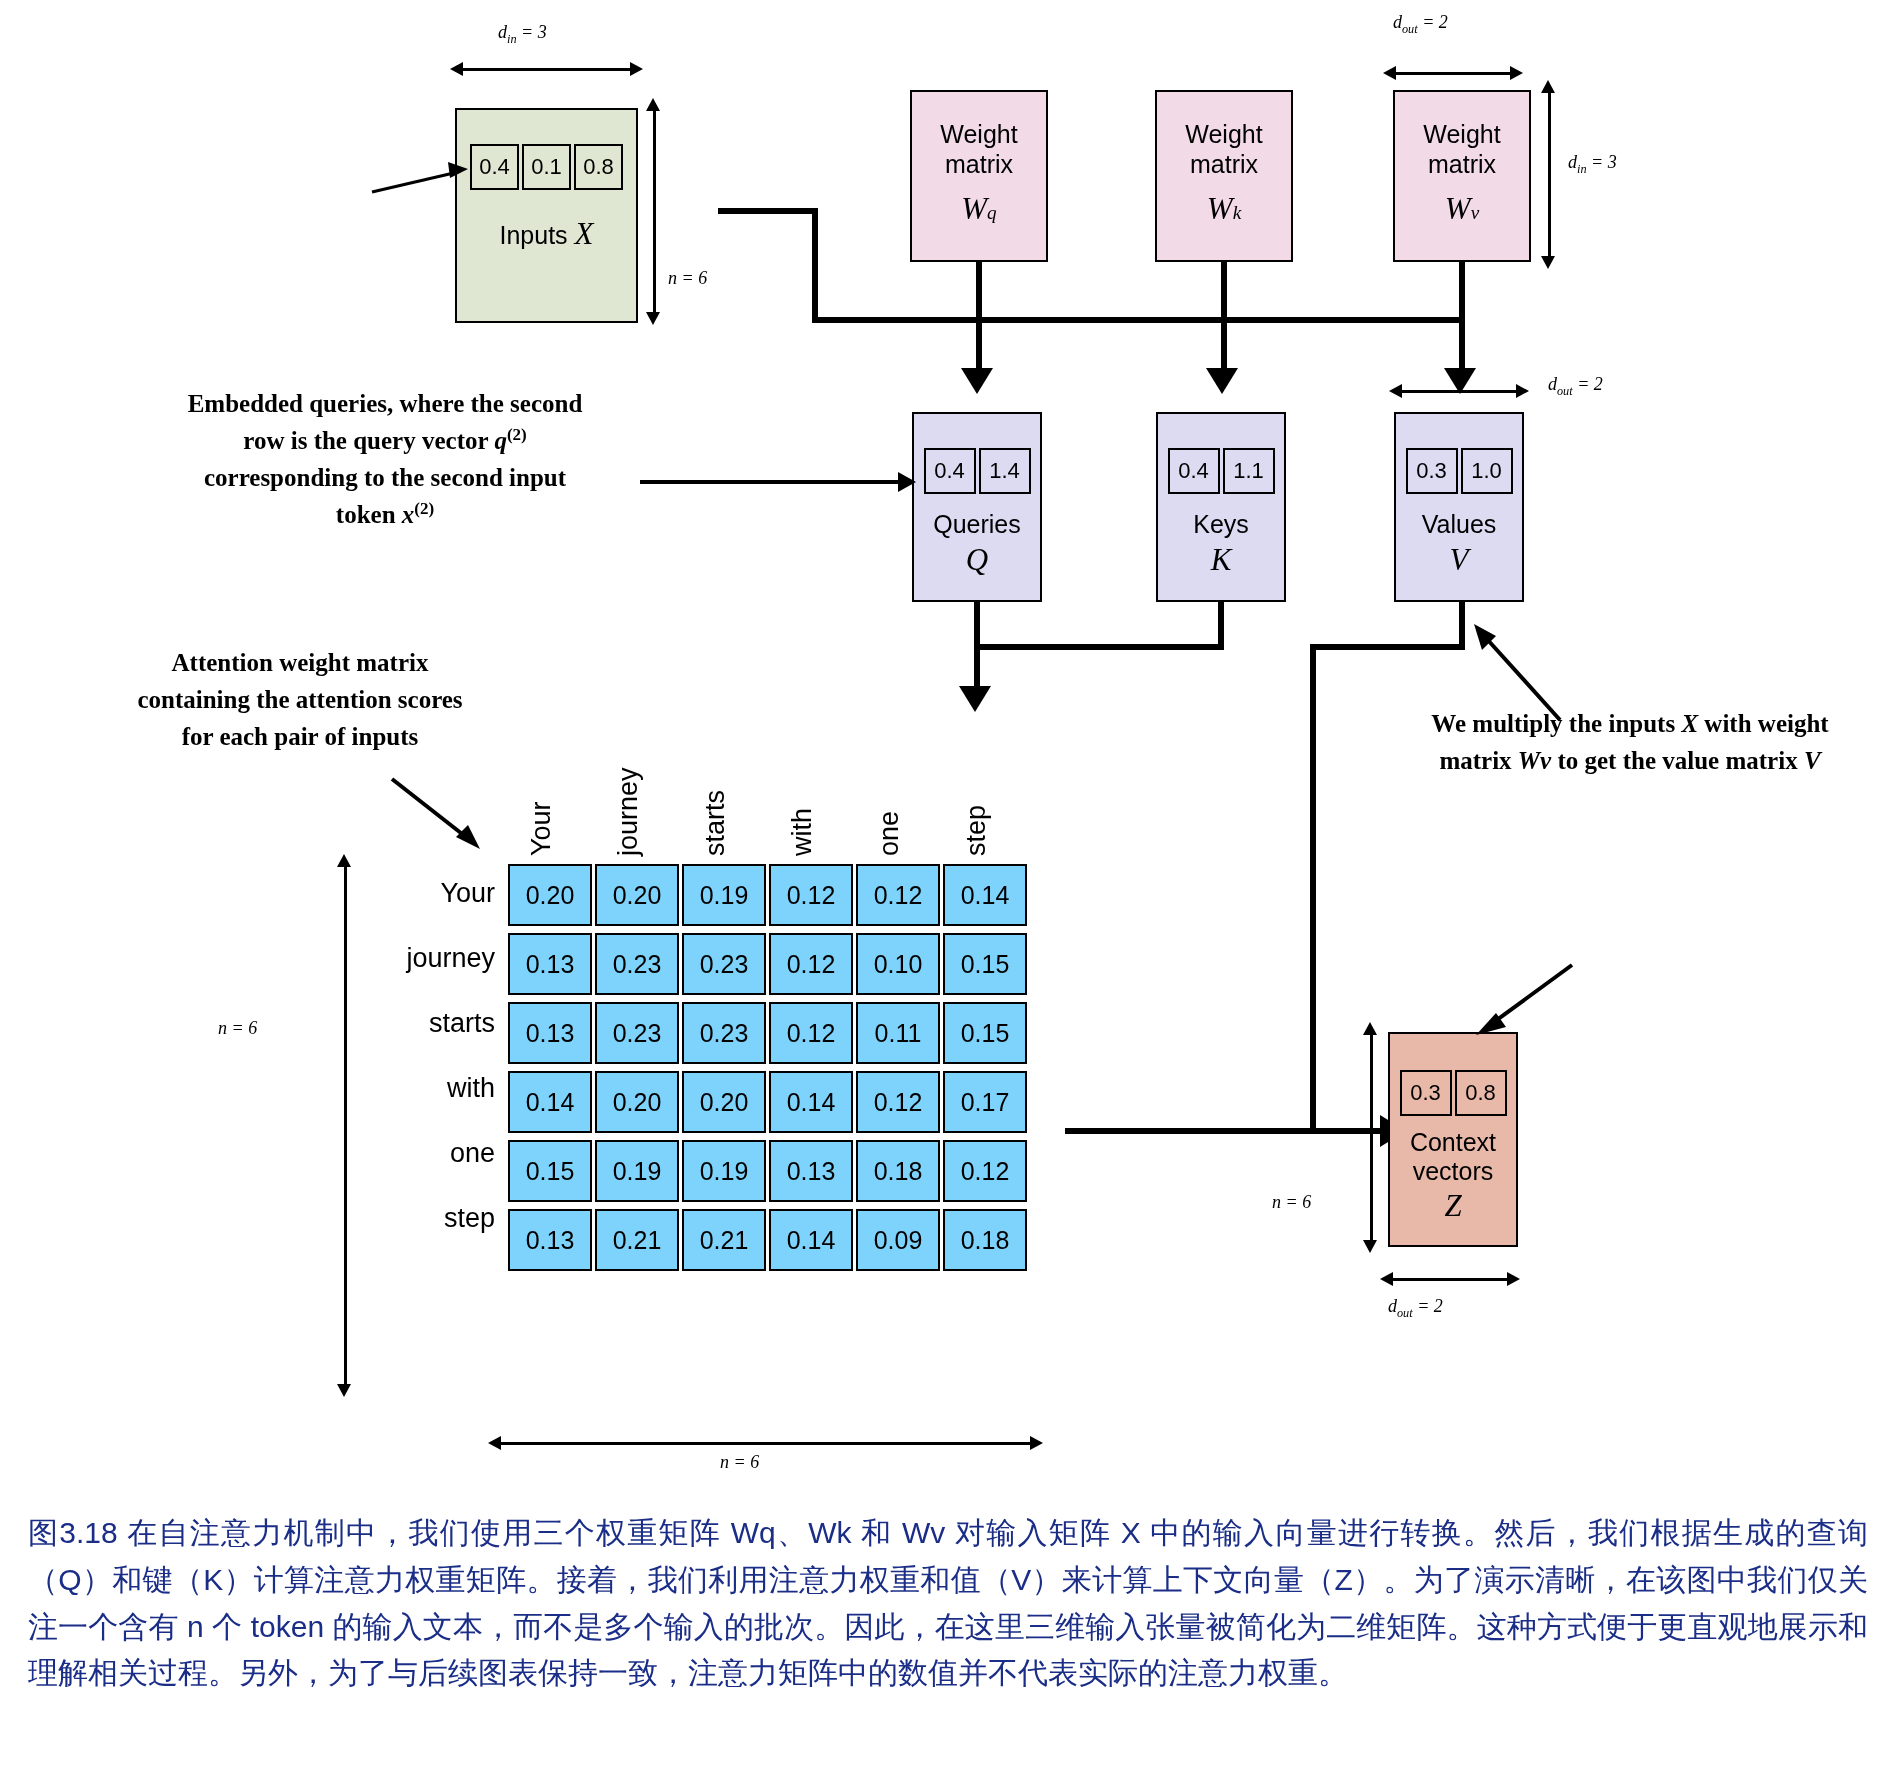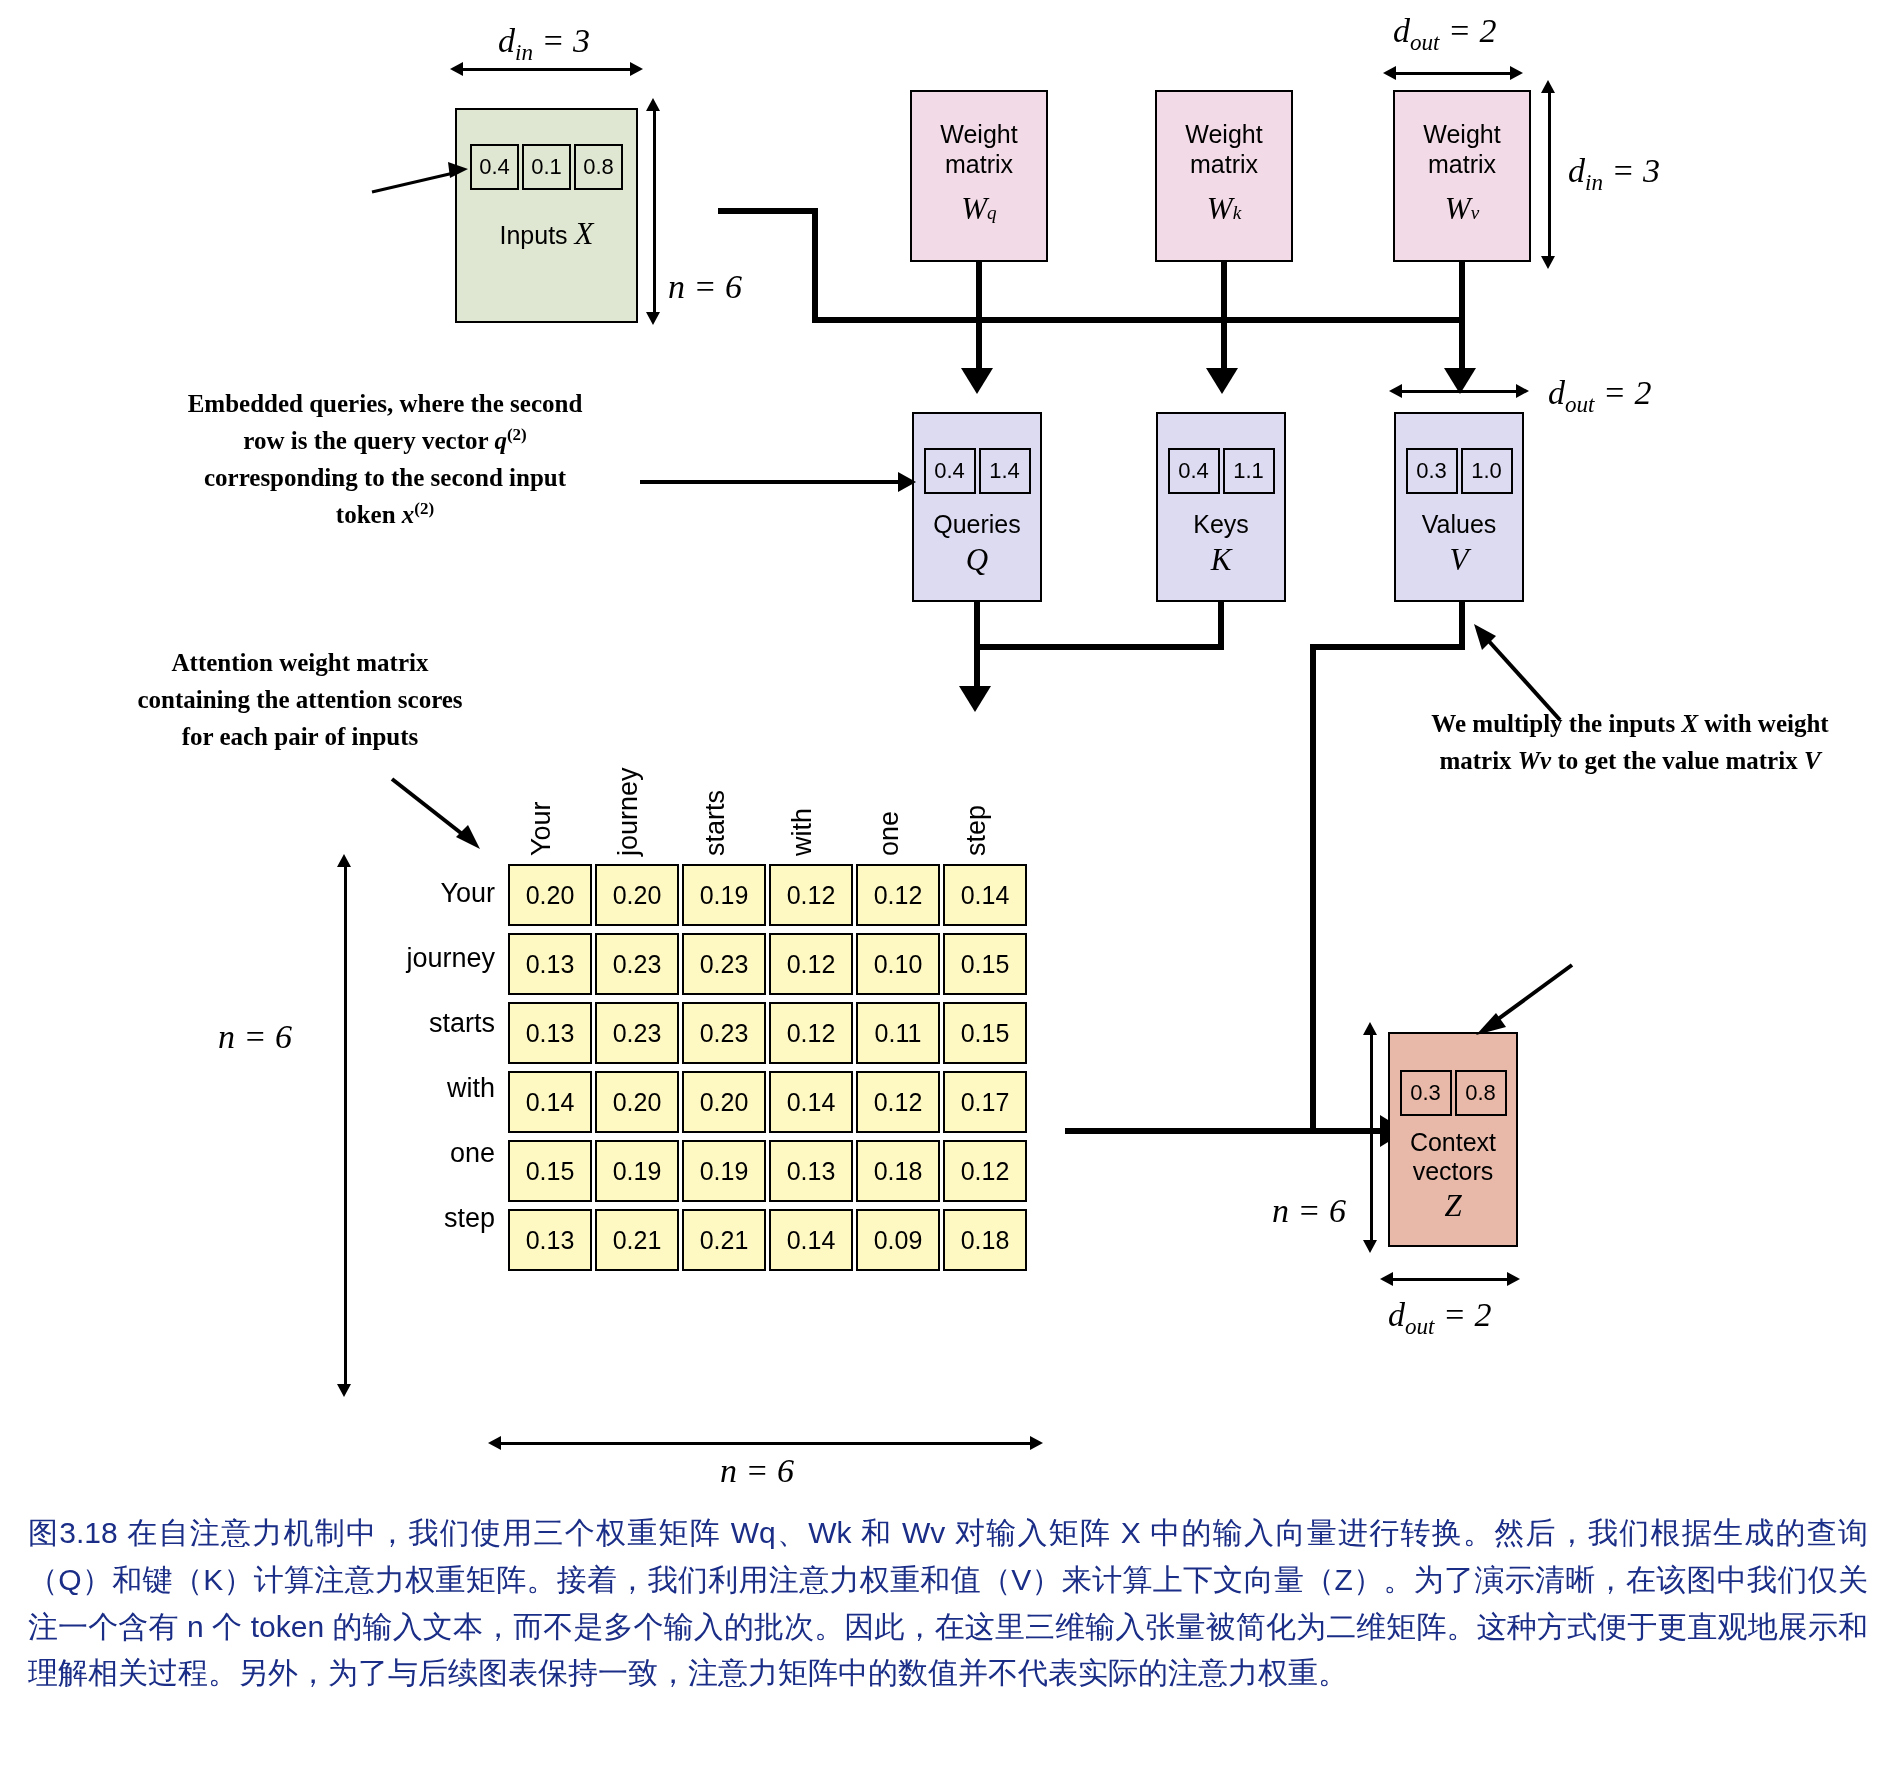--- a/index.html
+++ b/index.html
@@ -26,21 +26,21 @@
     line-height: 1.48;
     text-align: center;
     color: #000;
   }
   .mathit { font-family: "Liberation Serif", serif; font-style: italic; }
   sup { font-size: 0.68em; vertical-align: super; }
 
   
   .dim {
     font-family: "Liberation Serif", serif;
-    font-size: 34px;
+    font-size: 18px;
     font-style: italic;
     white-space: nowrap;
   }
   .dim .sb { font-size: 0.68em; vertical-align: sub; font-style: italic; }
 
   
   .box {
     border: 2.5px solid #000;
     display: flex;
     flex-direction: column;
@@ -89,21 +89,21 @@
   .tipL { border-top: 7px solid transparent; border-bottom: 7px solid transparent; border-right: 13px solid #000; }
   .tipR { border-top: 7px solid transparent; border-bottom: 7px solid transparent; border-left: 13px solid #000; }
   .tipU { border-left: 7px solid transparent; border-right: 7px solid transparent; border-bottom: 13px solid #000; }
   .tipD { border-left: 7px solid transparent; border-right: 7px solid transparent; border-top: 13px solid #000; }
 
   
   .attn-wrap { position: absolute; }
   .attn-grid { display: grid; grid-template-columns: repeat(6, 80px); gap: 7px; }
   .attn-cell {
     width: 80px; height: 58px;
-    background: #fef9c3;
+    background: #7dd3fc;
     border: 2.5px solid #000;
     display: flex; align-items: center; justify-content: center;
     font-family: "Liberation Sans", sans-serif;
     font-size: 25px;
   }
   .rowlab {
     font-family: "Liberation Sans", sans-serif;
     font-size: 27px;
     text-align: right;
     height: 58px;

